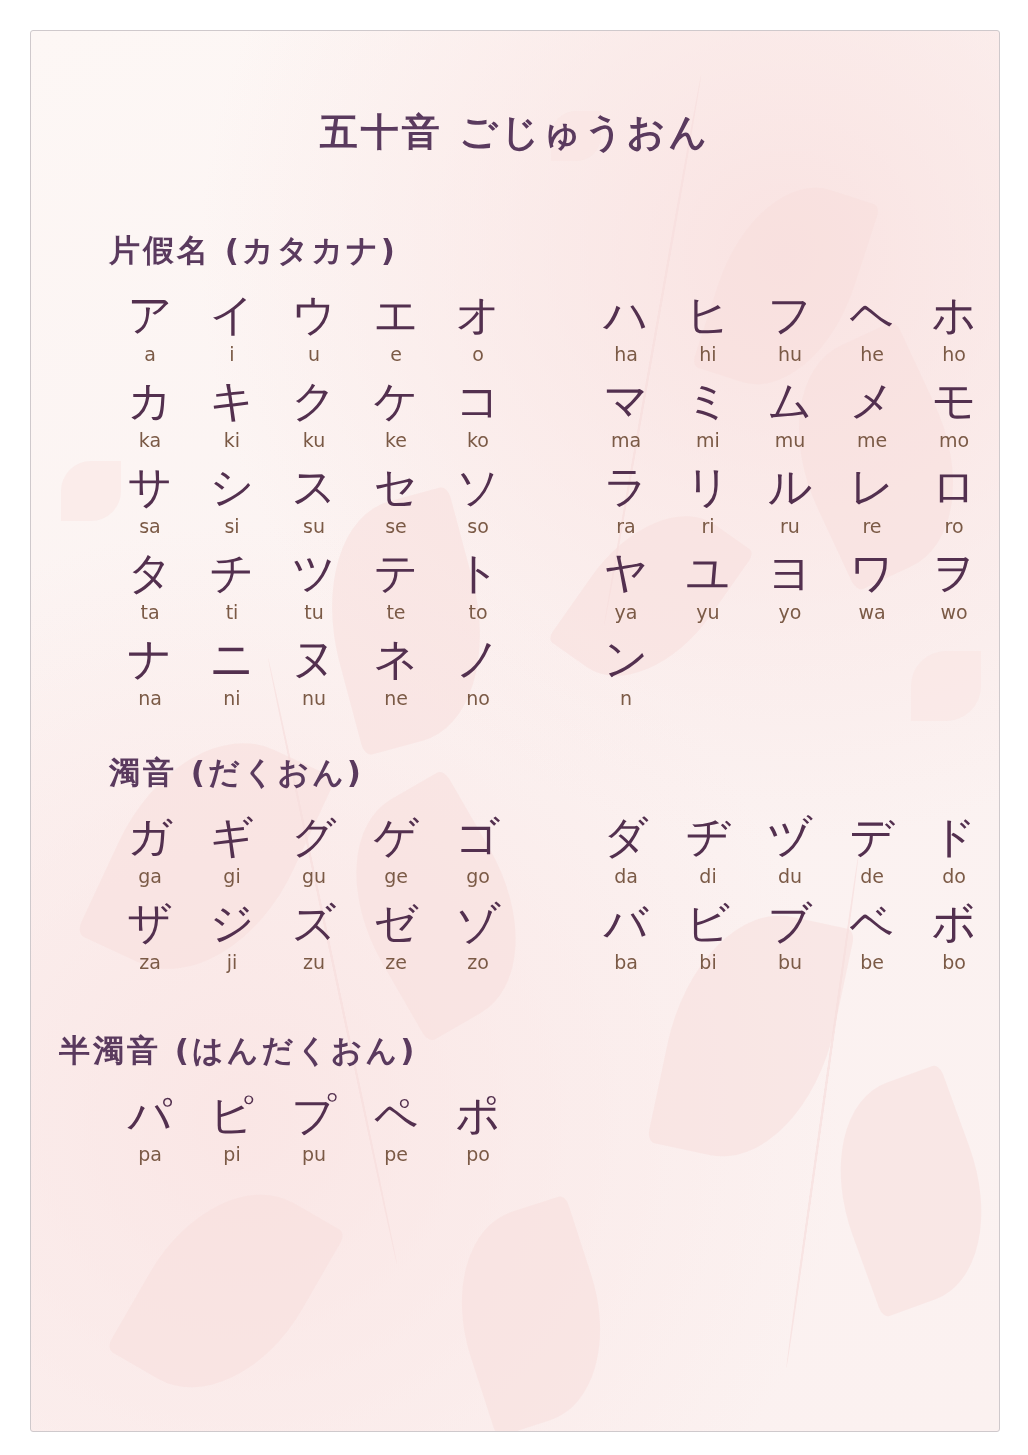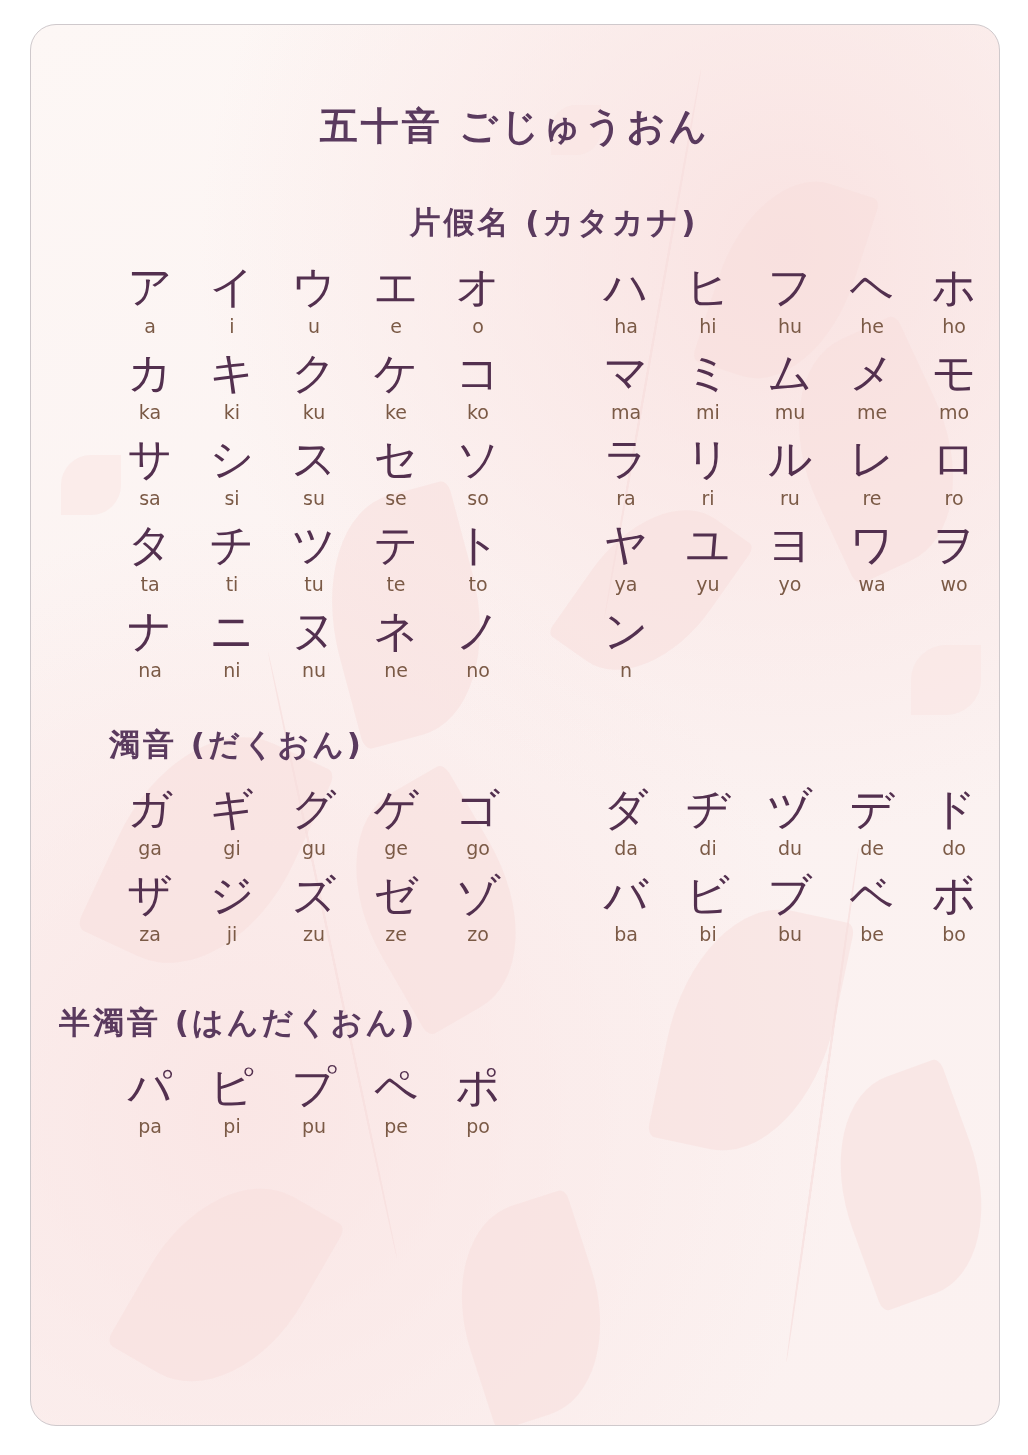--- a/index.html
+++ b/index.html
@@ -10,25 +10,25 @@
   body {
     width: 1028px;
     height: 1455px;
     font-family: "DejaVu Sans", "Liberation Sans", sans-serif;
     overflow: hidden;
   }
 
   .page {
     position: absolute;
     left: 30px;
-    top: 24px;
+    top: 30px;
     width: 968px;
     height: 1400px;
     border: 1px solid #cfc9cc;
-    border-radius: 26px;
+    border-radius: 3px;
     background: #fdf6f4;
     background-image:
       radial-gradient(circle at 78% 16%, rgba(249, 225, 224, 0.9) 0%, rgba(249, 225, 224, 0) 42%),
       radial-gradient(circle at 22% 78%, rgba(250, 228, 227, 0.85) 0%, rgba(250, 228, 227, 0) 45%),
       linear-gradient(160deg, #fdf7f5 0%, #fbf2f1 55%, #fbf1f0 100%);
     overflow: hidden;
   }
 
   
   .decor {
@@ -68,21 +68,21 @@
   .section-head {
     position: relative;
     color: #5a3a5e;
     font-size: 31px;
     font-weight: bold;
     letter-spacing: 3px;
     margin-left: 78px;
   }
   .section-head.daku { margin-top: 42px; }
   .section-head.handaku { margin-top: 56px; margin-left: 28px; }
-  .section-head.kata { margin-top: 50px; text-align: center; }
+  .section-head.kata { margin-top: 72px; }
 
   .grid-wrap {
     position: relative;
     display: flex;
     margin-left: 78px;
     margin-top: 8px;
   }
   .col-block { display: flex; flex-direction: column; }
   .block-gap { width: 66px; }
 

